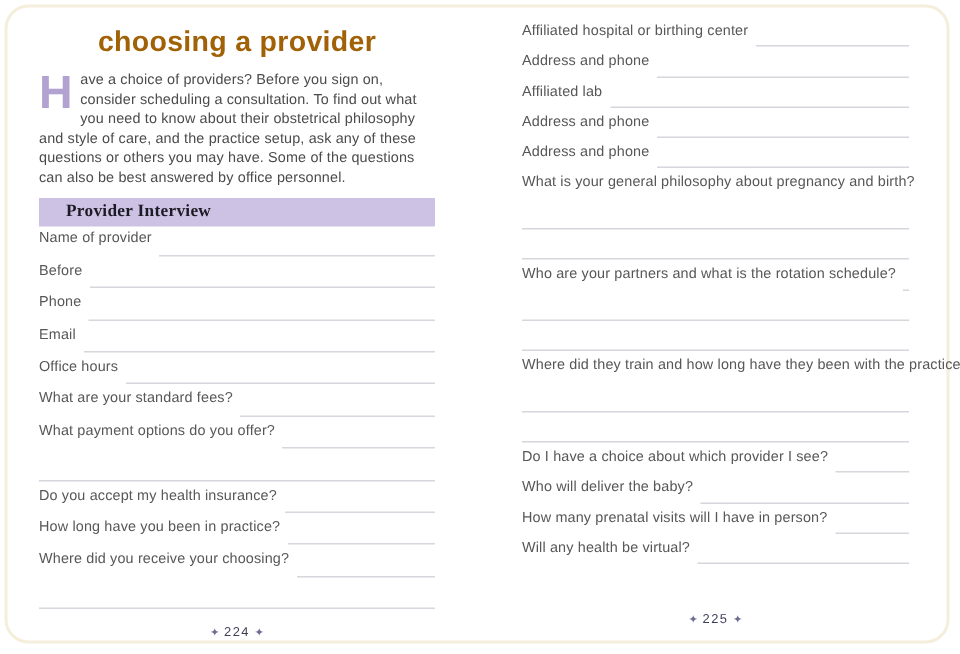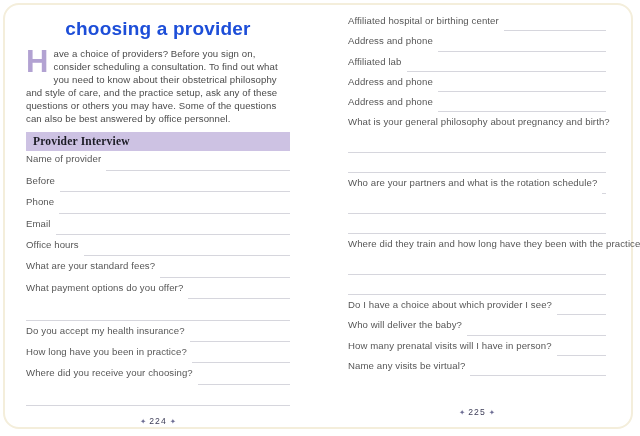--- a/index.html
+++ b/index.html
@@ -3,28 +3,28 @@
 <meta charset="utf-8">
 <style>
   html,body{margin:0;padding:0;background:#ffffff;width:640px;height:436px;overflow:hidden;
     font-family:"Liberation Sans", sans-serif;}
   .card{position:absolute;left:3px;top:3px;width:630px;height:426px;
     border:2px solid #f4eedb;border-radius:16px;background:#ffffff;box-sizing:border-box;
     display:flex;}
   .page{width:50%;box-sizing:border-box;display:flex;flex-direction:column;}
   .page.left{padding:11px 28px 6px 21px;}
   .page.right{padding:8px 25px 6px 30px;}
-  .title{color:#1d4ed8;font-weight:bold;font-size:19px;text-align:center;
+  .title{color:#a16207;font-weight:bold;font-size:19px;text-align:center;
     letter-spacing:.2px;margin:2px 0 8px 0;}
   .intro{font-size:9.6px;line-height:12.9px;color:#4b4b4b;letter-spacing:.1px;}
   .dropcap{float:left;color:#b2a2d2;font-weight:bold;font-size:31px;line-height:25px;
     margin:1px 5px 0 0;}
   .bar{margin-top:7px;background:#cdc2e3;color:#1b1b24;
     font-family:"Liberation Serif", serif;font-weight:bold;font-size:11.5px;
-    padding:3px 7px 4px 7px;letter-spacing:.2px;}
+    padding:3px 7px 4px 18px;letter-spacing:.2px;}
   .rows{display:flex;flex-direction:column;margin-top:2px;}
   .row{display:flex;}
   .rows.l .row{height:21.4px;}
   .rows.r .row{height:20.3px;}
   .lab{font-size:9.6px;color:#575757;letter-spacing:.1px;white-space:nowrap;padding-bottom:1px;}
   .fill-line{flex:1;border-bottom:1px solid #d6d6dd;margin-left:5px;margin-bottom:4px;}
   .row.line .fill-line{margin-left:0;}
   .footer{margin-top:auto;text-align:center;font-size:8.6px;color:#3e3e58;
     letter-spacing:1px;padding:6px 0 4px 0;}
   .orn{color:#6d6d94;font-size:7.5px;letter-spacing:0;}
@@ -151,21 +151,21 @@
         </div>
         <div class="row field">
           <span class="lab">Who will deliver the baby?</span>
           <span class="fill-line"></span>
         </div>
         <div class="row field">
           <span class="lab">How many prenatal visits will I have in person?</span>
           <span class="fill-line"></span>
         </div>
         <div class="row field">
-          <span class="lab">Name any visits be virtual?</span>
+          <span class="lab">Will any health be virtual?</span>
           <span class="fill-line"></span>
         </div>
       </div>
     <div class="footer">
       <span class="orn">✦</span><span class="pagenum">225</span><span class="orn">✦</span>
     </div>
   </div>
 
 </div>
 

